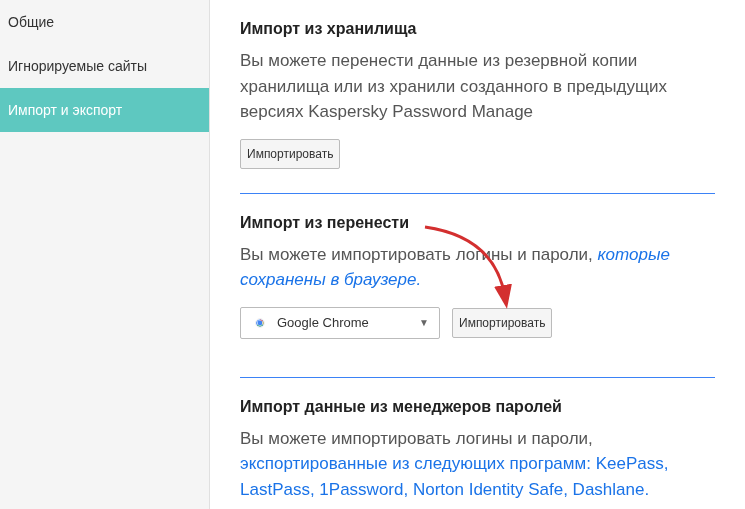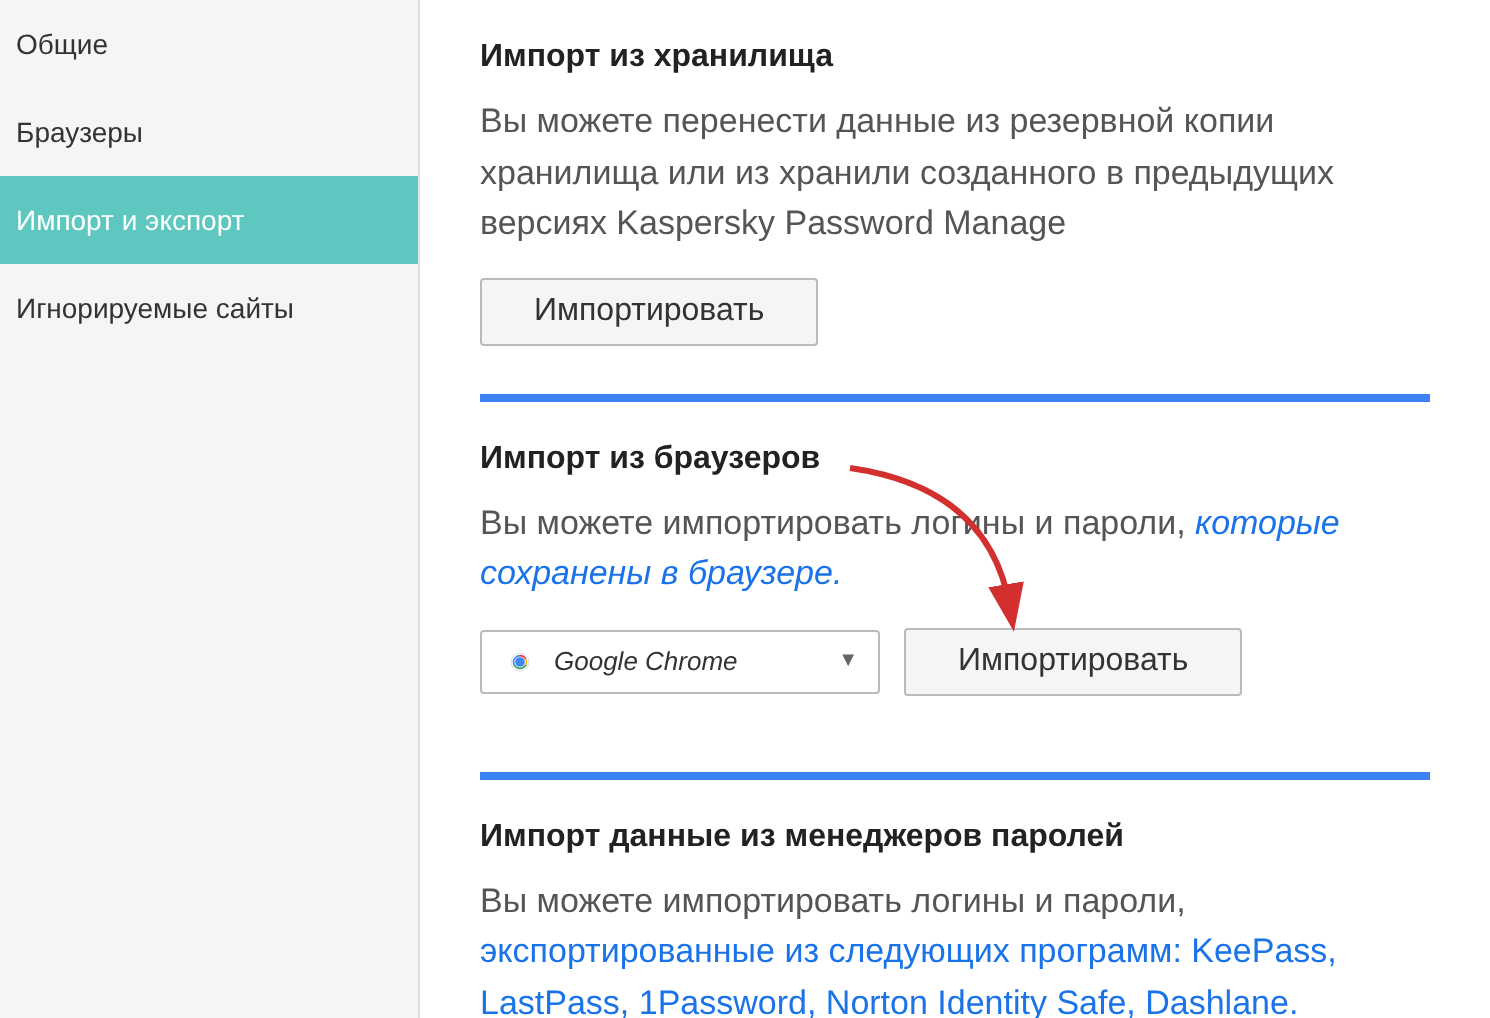--- a/index.html
+++ b/index.html
@@ -38,21 +38,21 @@
     .main-content {
       flex: 1;
       padding: 20px 30px;
       overflow-y: auto;
       background: #fff;
     }
 
     .section {
       margin-bottom: 0;
       padding-bottom: 24px;
-      border-bottom: 4px solid #3b82f6;
+      border-bottom: 1px solid #3b82f6;
       margin-bottom: 20px;
     }
     .section:last-child {
       border-bottom: none;
     }
 
     .section-title {
       font-size: 16px;
       font-weight: bold;
       color: #222;
@@ -62,22 +62,22 @@
     .section-desc {
       font-size: 17px;
       color: #555;
       line-height: 1.5;
       margin-bottom: 14px;
     }
 
     .btn-import {
       border: 1px solid #bbb;
       background: #f5f5f5;
-      padding: 7px 26px;
-      font-size: 16px;
+      padding: 7px 6px;
+      font-size: 12px;
       cursor: pointer;
       border-radius: 2px;
       color: #333;
     }
 
     
     .browser-row {
       display: flex;
       align-items: center;
       gap: 12px;
@@ -88,21 +88,20 @@
       display: flex;
       align-items: center;
       border: 1px solid #bbb;
       border-radius: 2px;
       background: #fff;
       padding: 6px 10px;
       gap: 8px;
       min-width: 200px;
       cursor: pointer;
       position: relative;
-      font-style: italic;
     }
 
     .chrome-icon {
       width: 18px;
       height: 18px;
       border-radius: 50%;
       flex-shrink: 0;
     }
 
     .select-label {
@@ -123,42 +122,39 @@
     }
   </style>
 </head>
 <body>
 
 <nav class="sidebar">
   <div class="sidebar-item">
     <span>Общие</span>
   </div>
   <div class="sidebar-item">
-    <span>Браузеры</span>
+    <span>Игнорируемые сайты</span>
   </div>
   <div class="sidebar-item active">
     <span>Импорт и экспорт</span>
-  </div>
-  <div class="sidebar-item">
-    <span>Игнорируемые сайты</span>
   </div>
 </nav>
 
 <main class="main-content">
 
   <div class="section">
     <div class="section-title">Импорт из хранилища</div>
     <p class="section-desc">
       <span>Вы можете перенести данные из резервной копии хранилища или из хранили созданного в предыдущих версиях Kaspersky Password Manage</span>
     </p>
     <button class="btn-import">Импортировать</button>
   </div>
 
   <div class="section" style="position:relative;">
-    <div class="section-title">Импорт из браузеров</div>
+    <div class="section-title">Импорт из перенести</div>
     <p class="section-desc">
       <span>Вы можете импортировать логины и пароли,</span><span style="color:#1a73e8;font-style:italic;"> которые сохранены в браузере.</span>
     </p>
 
     <div style="position:relative; margin-bottom: 12px;">
       <svg style="position:absolute; top:-90px; right:180px; pointer-events:none; z-index:10;" width="120" height="100" viewBox="0 0 120 100">
         <defs>
           <marker id="arrowhead" markerWidth="8" markerHeight="6" refX="4" refY="3" orient="auto">
             <polygon points="0 0, 8 3, 0 6" fill="#d32f2f"></polygon>
           </marker>

